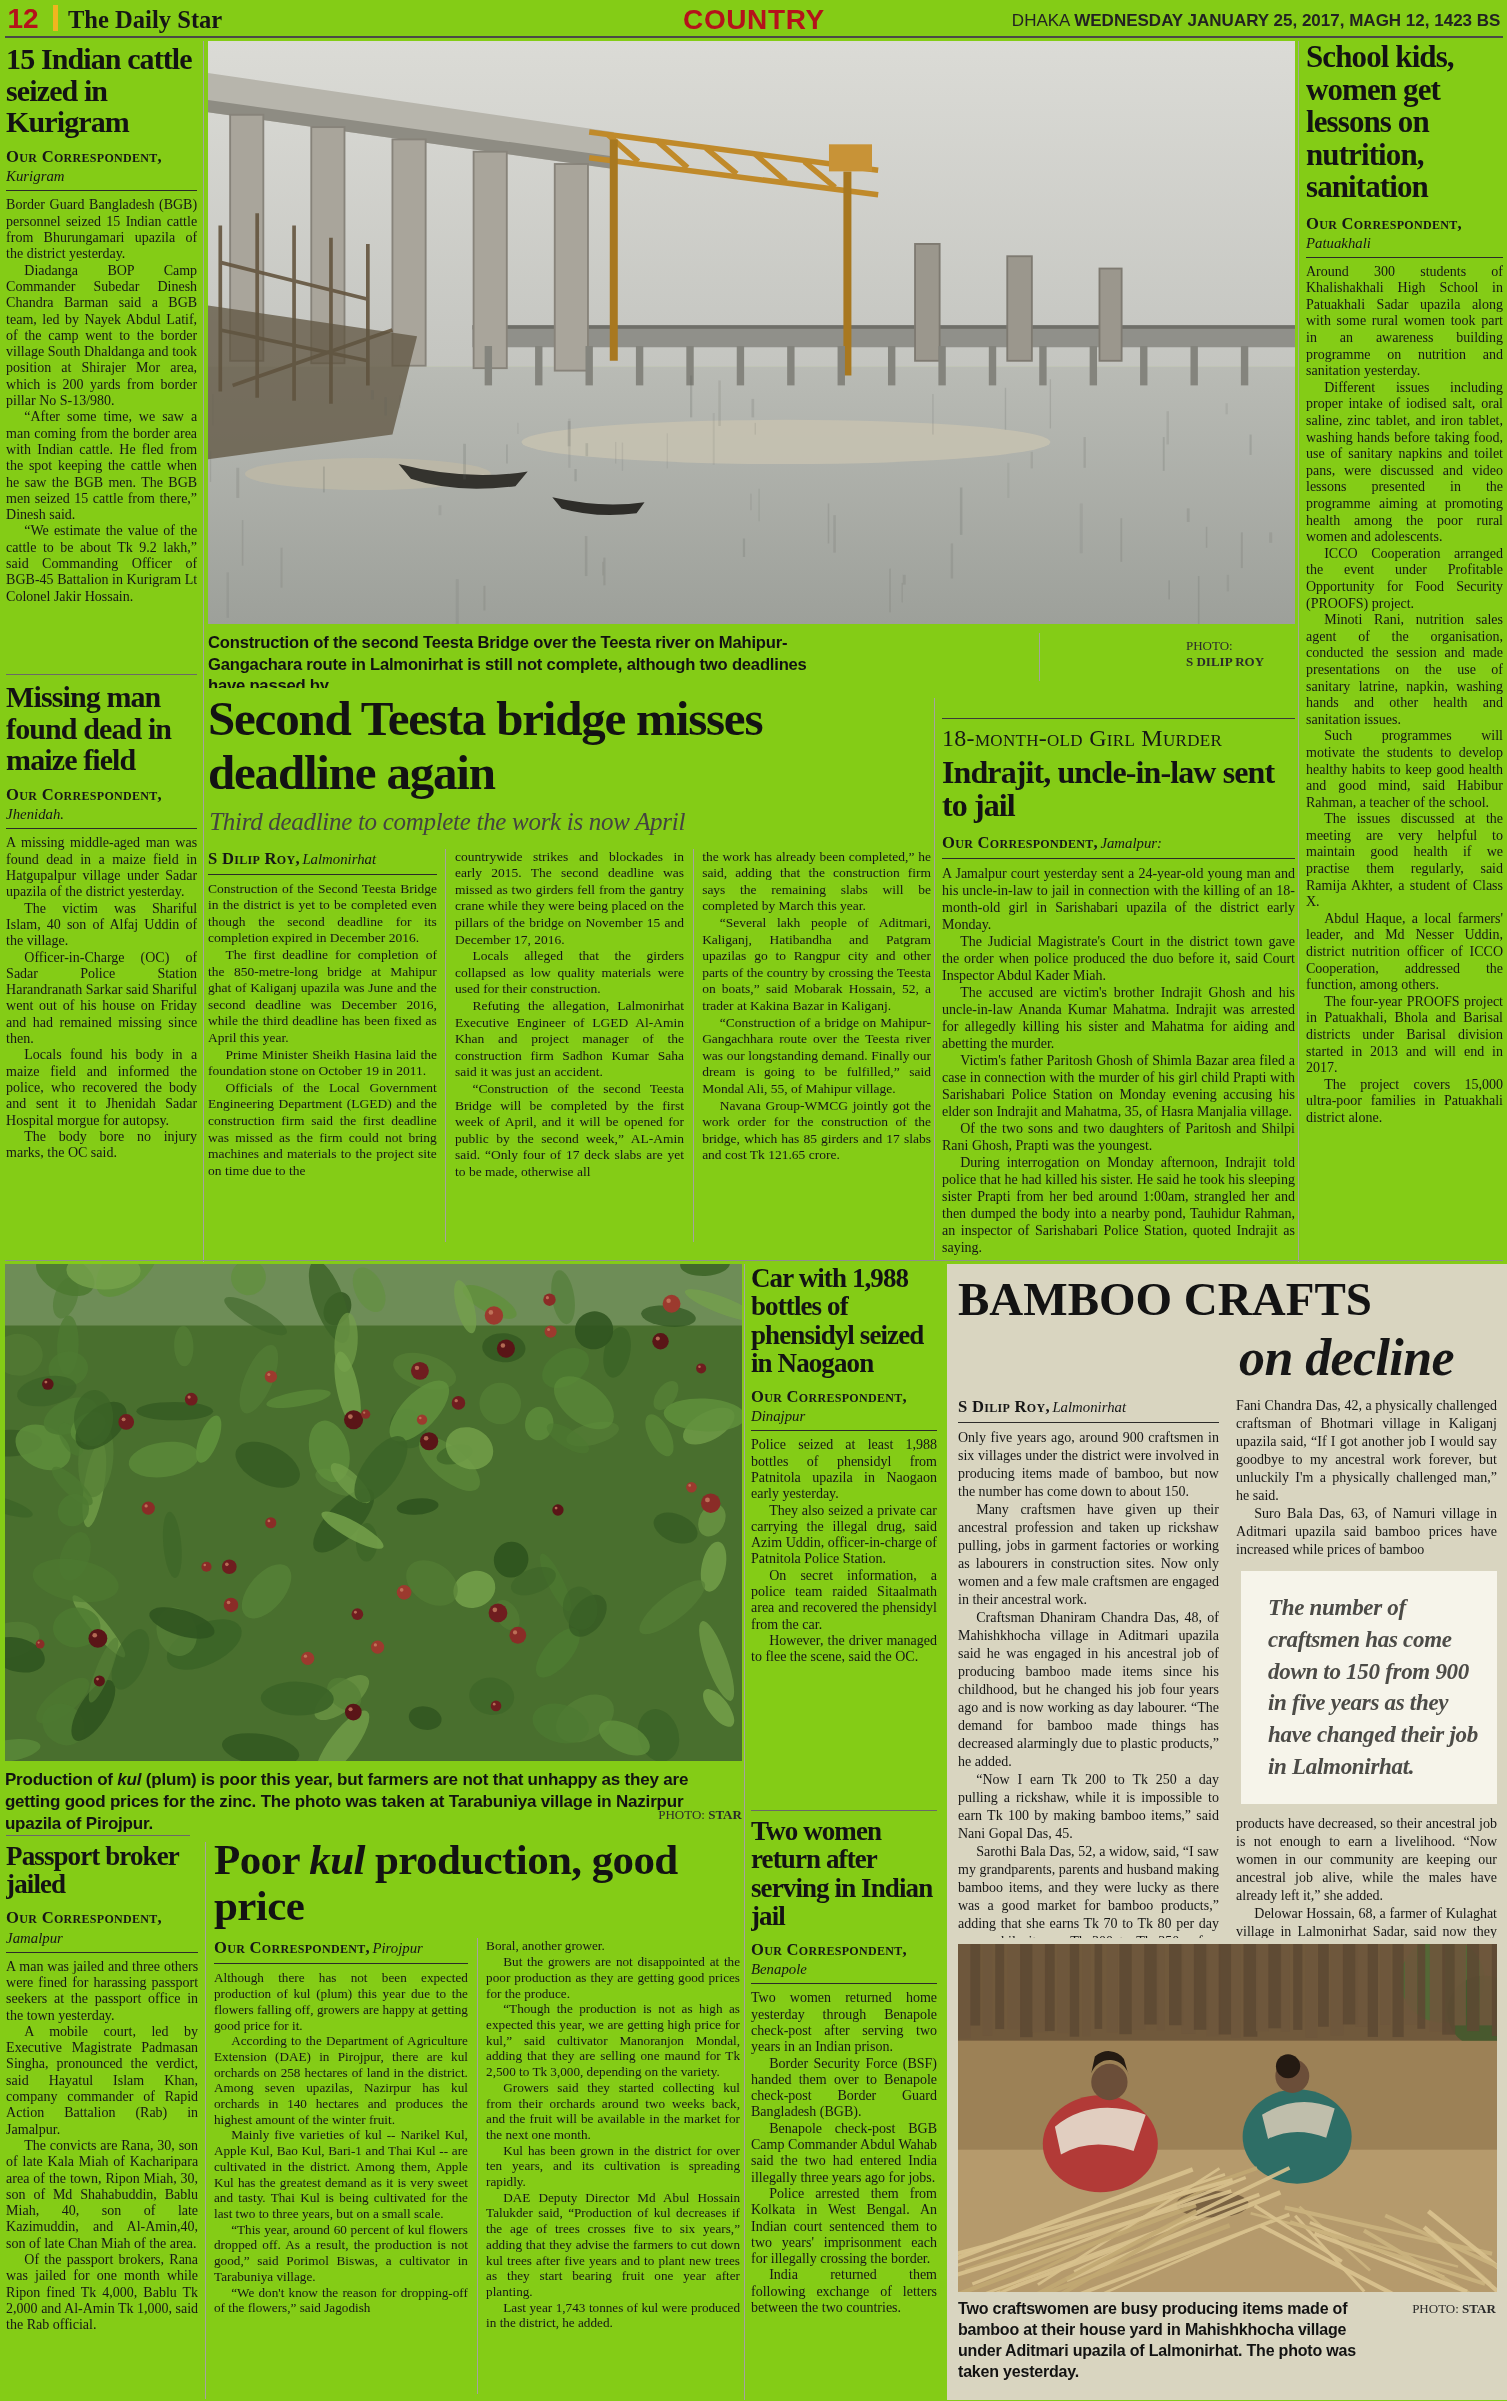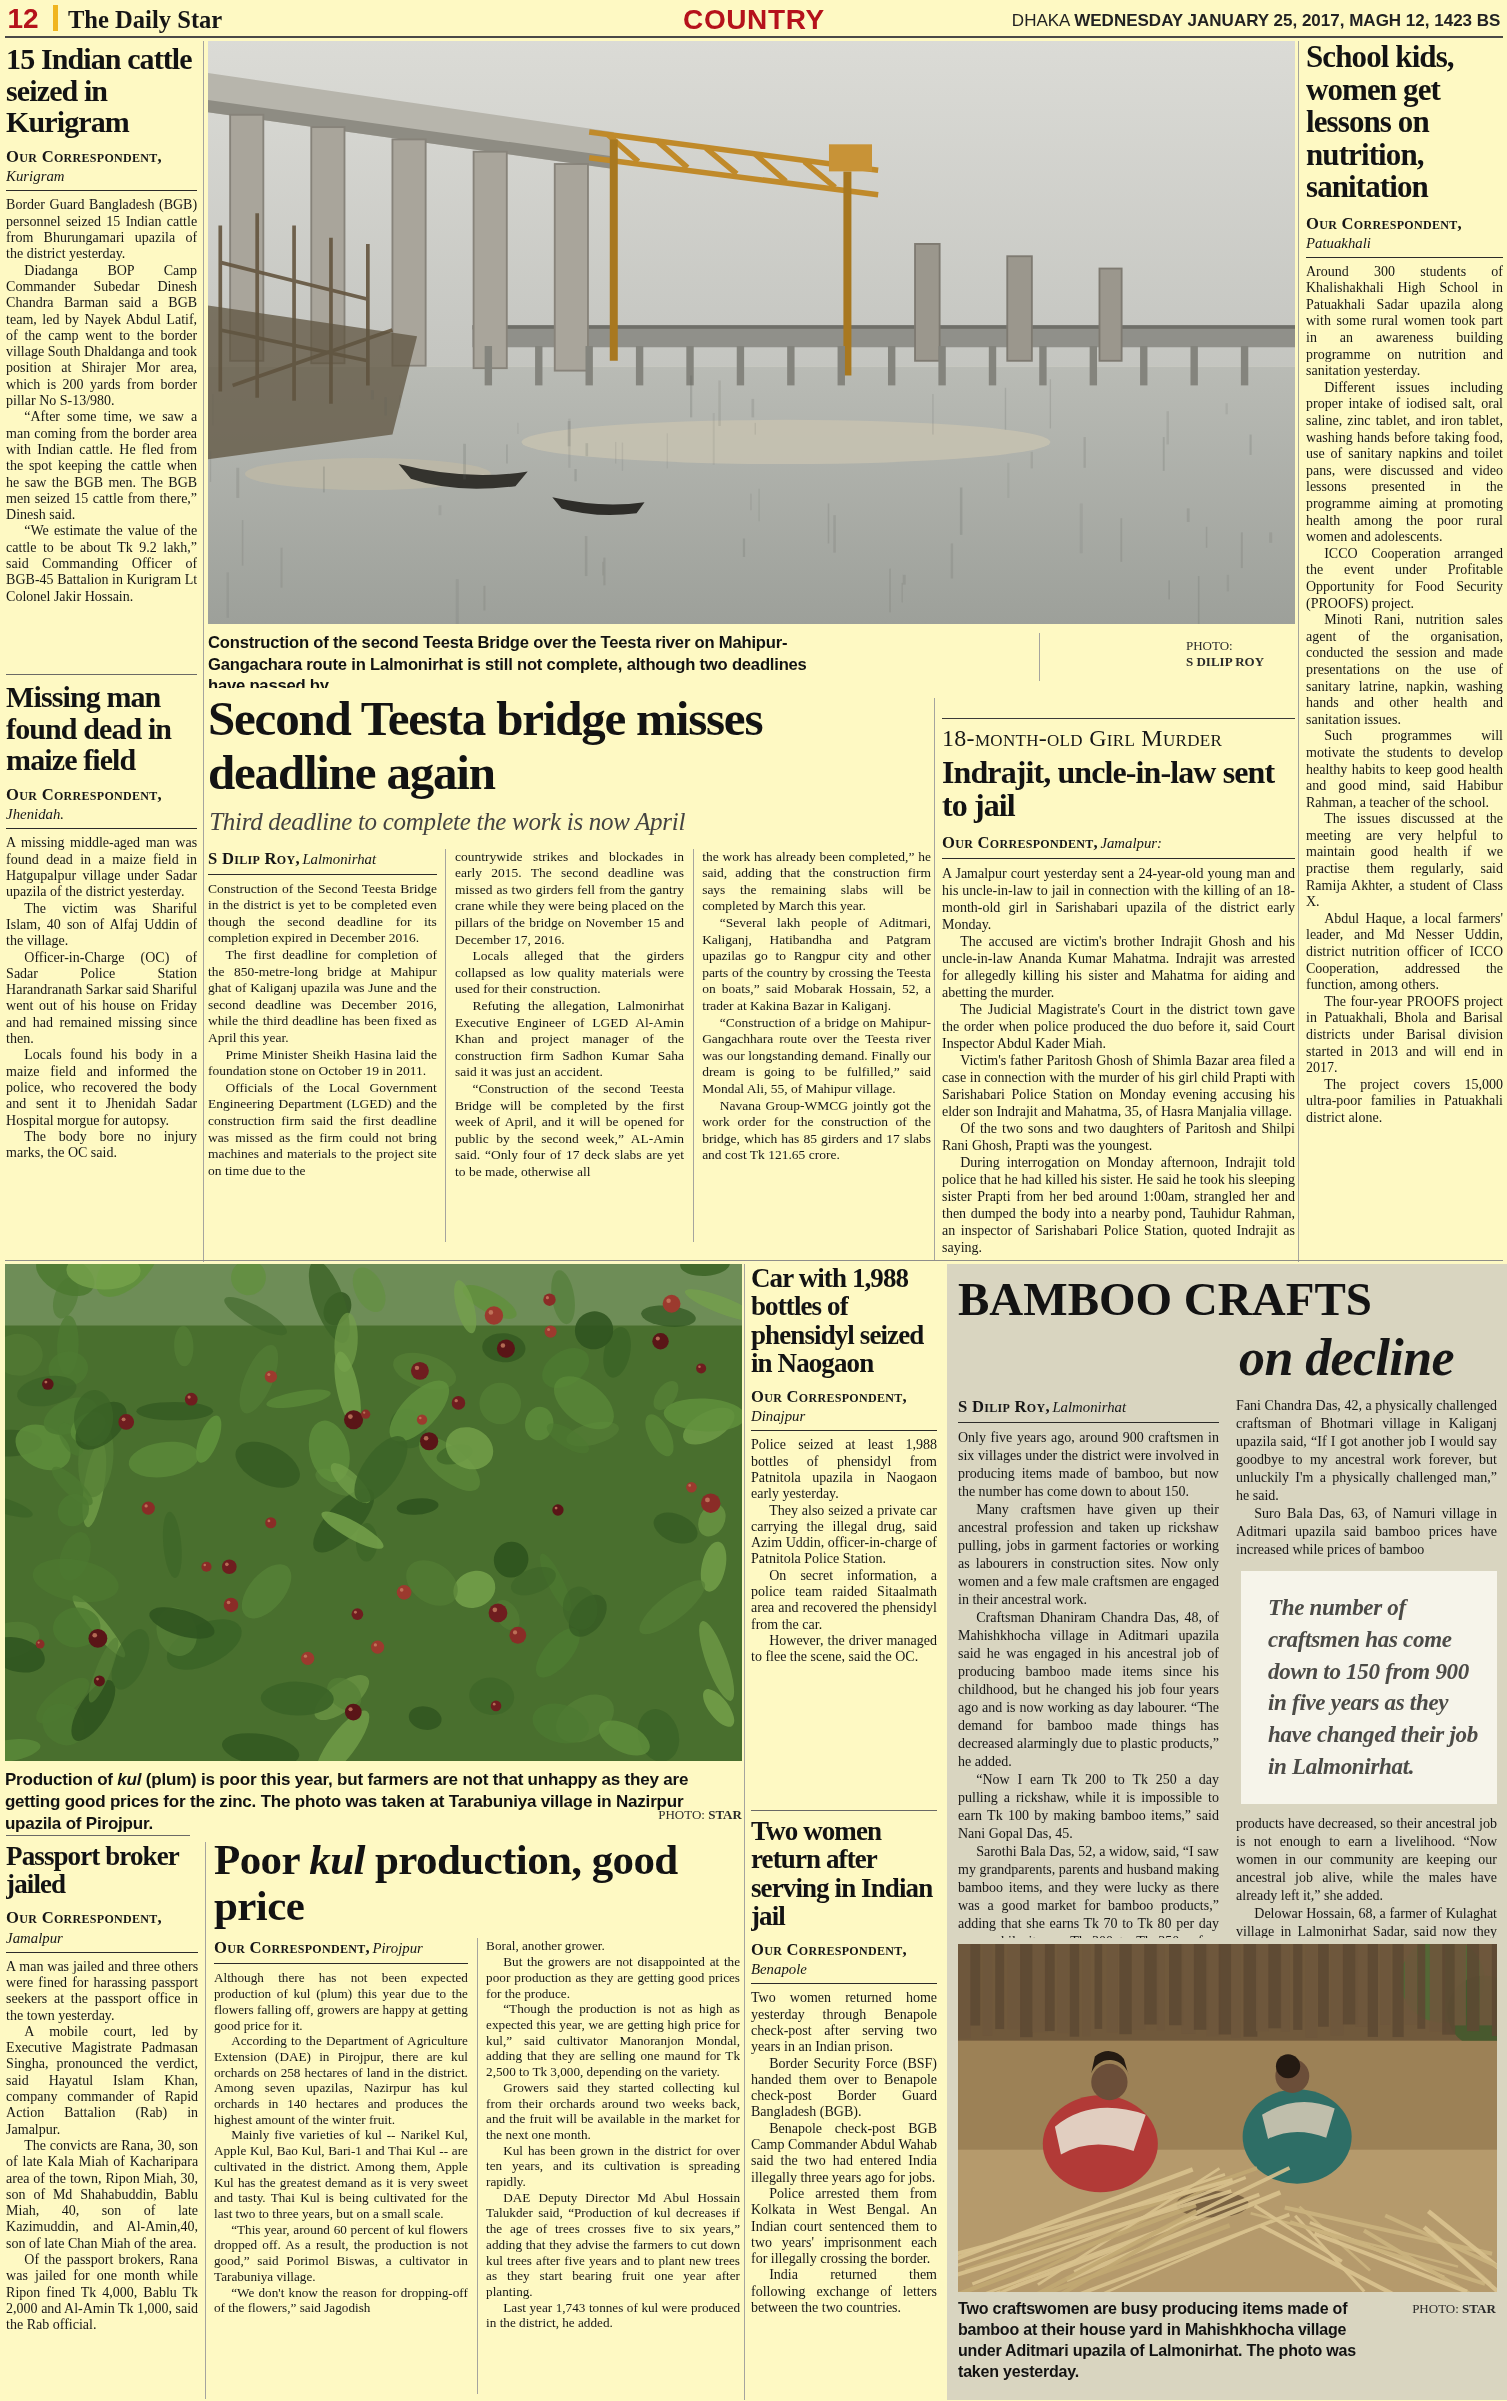--- a/index.html
+++ b/index.html
@@ -1,16 +1,16 @@
 <!DOCTYPE html>
 <html style="font-size:9.8px"><head>
 <meta charset="utf-8">
 <style>
   html,body{margin:0;padding:0;background:#d8d7d3;}
-  #page{position:relative;width:1507px;height:2401px;background:#fef9c3;
+  #page{position:relative;width:1507px;height:2401px;background:#84cc16;
         font-family:"Liberation Serif","DejaVu Serif",serif;color:#161616;overflow:hidden;}
   .abs{position:absolute;overflow:hidden;}
   .vrule{position:absolute;width:1.2px;background:#a5a49e;}
   .hrule{position:absolute;height:1.2px;background:#6b6a66;}
 
   
   #header{position:absolute;left:4.9px;top:2.5px;width:1498px;height:33px;border-bottom:2.5px solid #4a4947;}
   #pageno{font-family:"Liberation Sans",sans-serif;font-weight:700;font-size:28px;color:#b5121b;
           position:absolute;left:2.5px;top:0;}
   #ybar{position:absolute;left:48px;top:2.5px;width:5.5px;height:26px;background:#f0b51f;}
@@ -304,22 +304,22 @@
 
   <div id="art-murder" class="abs" style="left:942px;top:698px;width:353px;height:562px;margin-top:20px;">
     <div class="kicker">18-month-old Girl Murder</div>
     <div class="headline">Indrajit, uncle-in-law sent to jail</div>
     <div class="byline-block">
       <span class="byline">Our Correspondent,</span>
       <span class="place">Jamalpur:</span>
     </div>
     <div class="body-text">
         <p>A Jamalpur court yesterday sent a 24-year-old young man and his uncle-in-law to jail in connection with the killing of an 18-month-old girl in Sarishabari upazila of the district early Monday.</p>
+        <p>The Judicial Magistrate's Court in the district town gave the order when police produced the duo before it, said Court Inspector Abdul Kader Miah.</p>
         <p>The accused are victim's brother Indrajit Ghosh and his uncle-in-law Ananda Kumar Mahatma. Indrajit was arrested for allegedly killing his sister and Mahatma for aiding and abetting the murder.</p>
-        <p>The Judicial Magistrate's Court in the district town gave the order when police produced the duo before it, said Court Inspector Abdul Kader Miah.</p>
         <p>Victim's father Paritosh Ghosh of Shimla Bazar area filed a case in connection with the murder of his girl child Prapti with Sarishabari Police Station on Monday evening accusing his elder son Indrajit and Mahatma, 35, of Hasra Manjalia village.</p>
         <p>Of the two sons and two daughters of Paritosh and Shilpi Rani Ghosh, Prapti was the youngest.</p>
         <p>During interrogation on Monday afternoon, Indrajit told police that he had killed his sister. He said he took his sleeping sister Prapti from her bed around 1:00am, strangled her and then dumped the body into a nearby pond, Tauhidur Rahman, an inspector of Sarishabari Police Station, quoted Indrajit as saying.</p>
       </div>
   </div>
 
   <div id="art-school" class="abs" style="left:1306px;top:41px;width:197px;height:1220px;">
     <div class="headline">School kids, women get lessons on nutrition, sanitation</div>
     <div class="byline-block">
       <span class="byline">Our Correspondent,</span>

